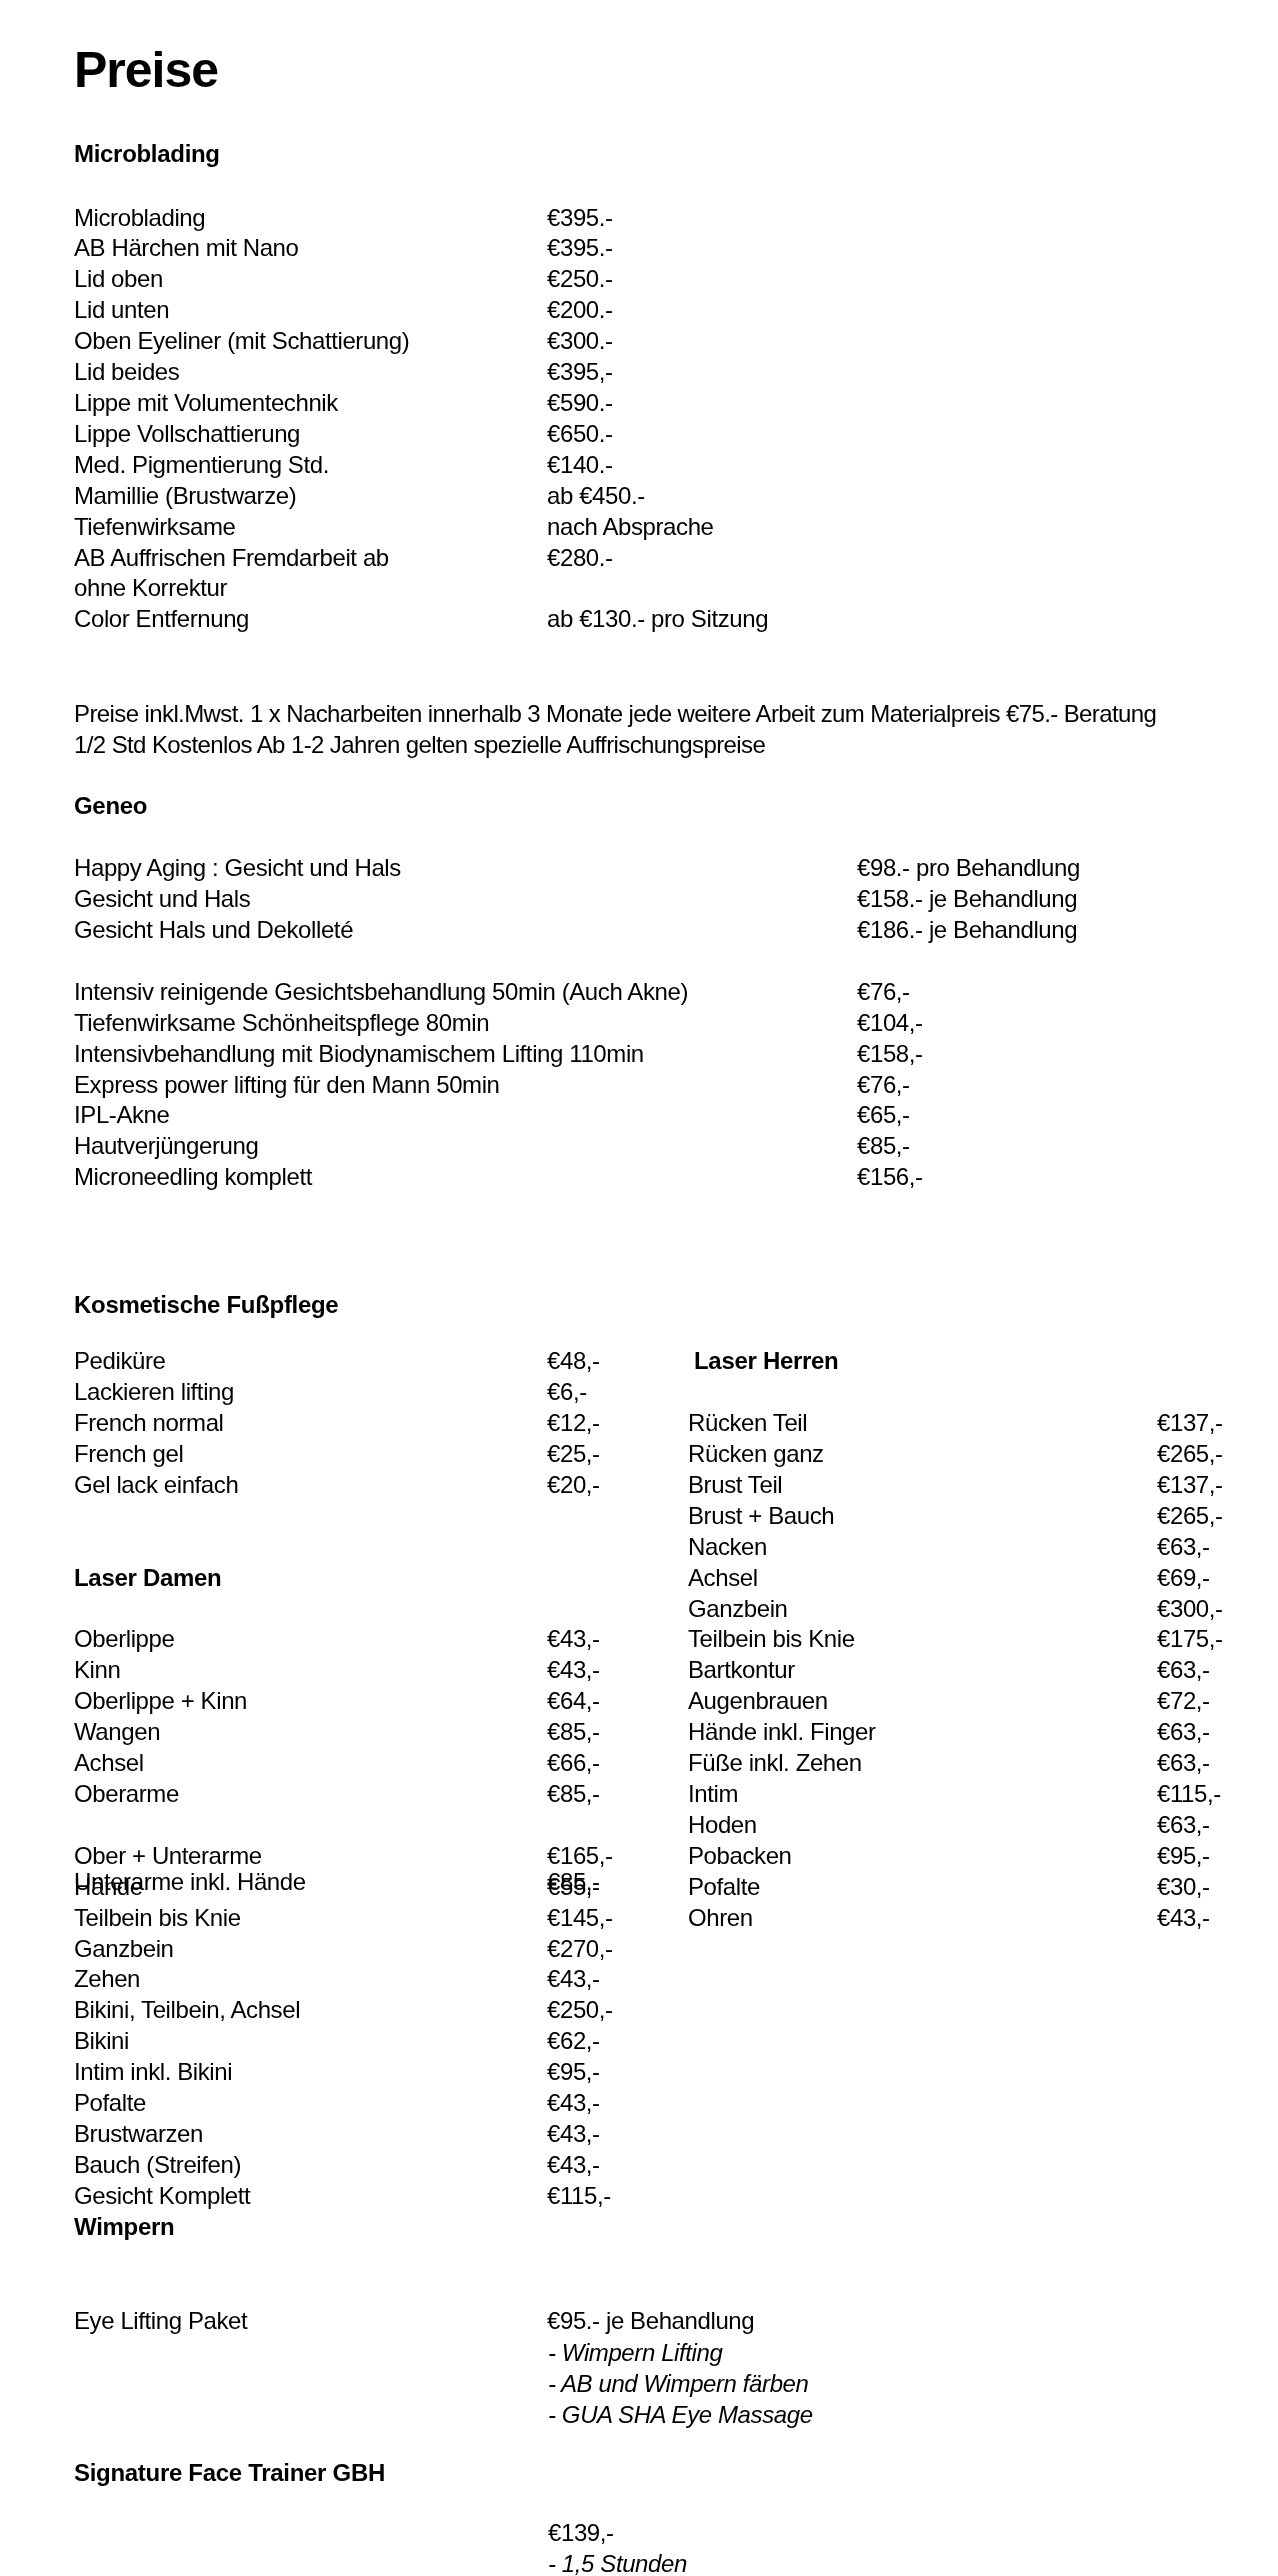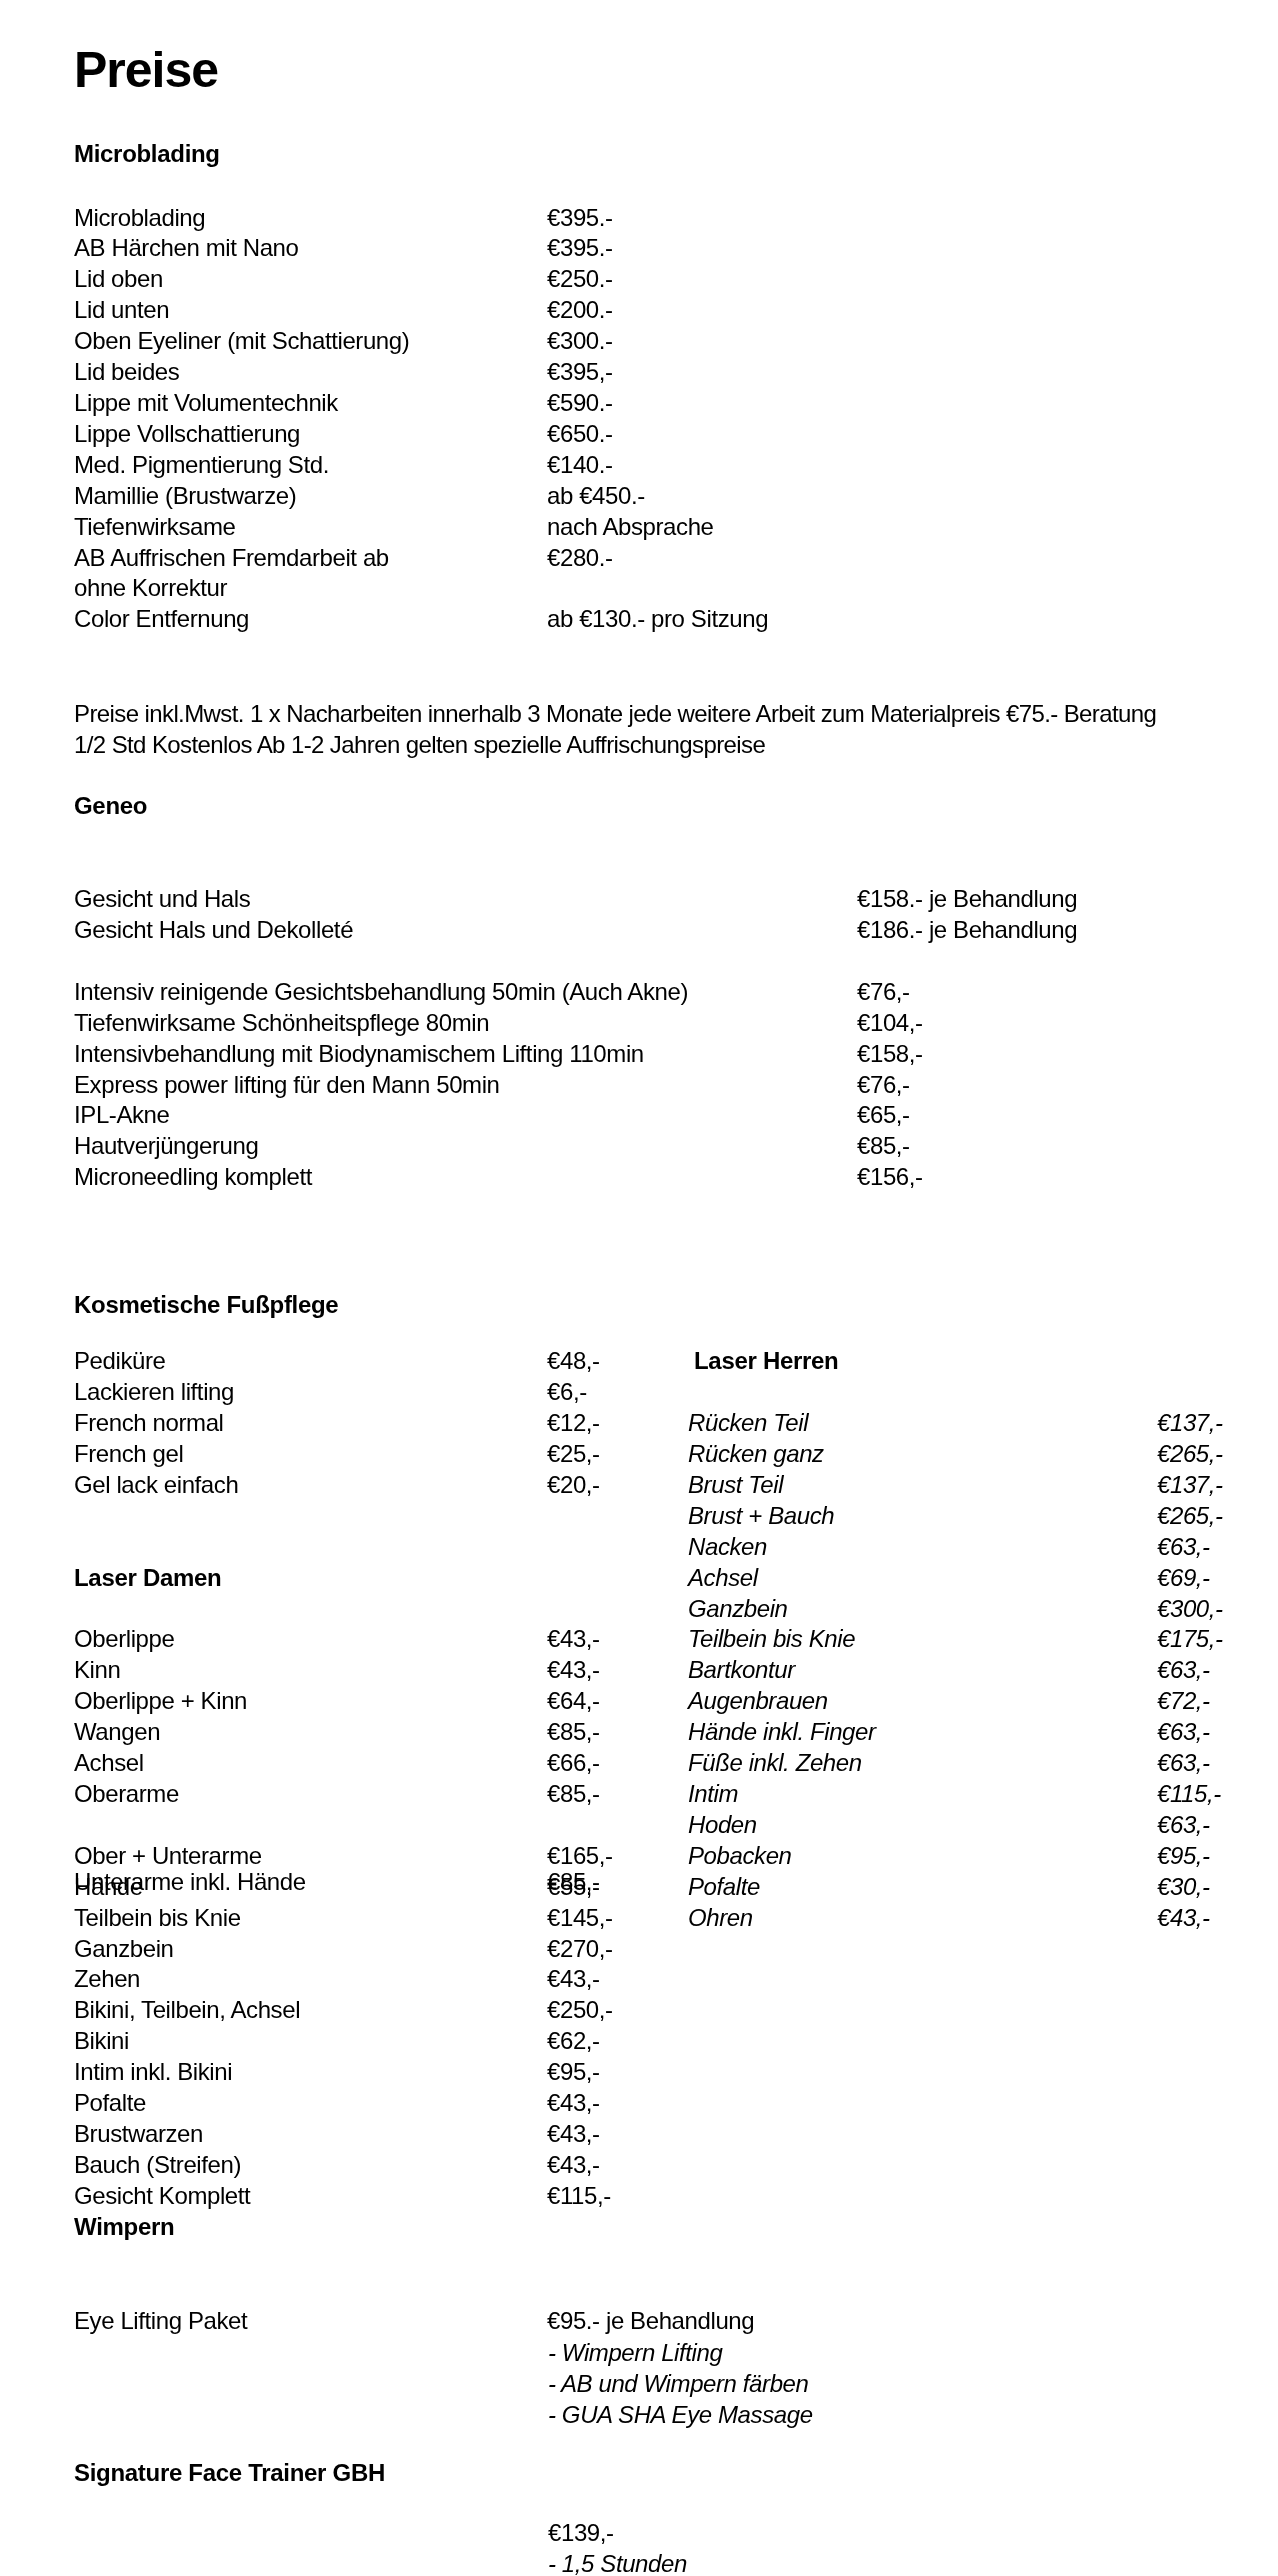--- a/index.html
+++ b/index.html
@@ -15,21 +15,21 @@
     position:absolute; left:74px; font-size:24px; font-weight:700;
     letter-spacing:-0.3px; white-space:nowrap;
   }
   .hdr.right { left:688px;margin-left:6px; }
   .row {
     position:absolute; left:74px; width:1180px; font-size:24px;
     letter-spacing:-0.4px; white-space:nowrap;
   }
   .row .price { position:absolute; left:473px; }
   .row.geneo .price { left:783px; }
-  .row.right { left:688px; width:567px;font-style:italic; }
+  .row.right { left:688px; width:567px; }
   .row.right .price { left:469px; }
   .note {
     position:absolute; left:74px; font-size:24px; letter-spacing:-0.6px;
     white-space:nowrap;
   }
   .price-line {
     position:absolute; left:548px; font-size:24px; letter-spacing:-0.4px;
     white-space:nowrap;
   }
   .detail {
@@ -56,20 +56,21 @@
   <div class="row" style="top:451px"><span>Med. Pigmentierung Std.</span><span class="price">€140.-</span></div>
   <div class="row" style="top:482px"><span>Mamillie (Brustwarze)</span><span class="price">ab €450.-</span></div>
   <div class="row" style="top:513px"><span>Tiefenwirksame</span><span class="price">nach Absprache</span></div>
   <div class="row" style="top:544px"><span>AB Auffrischen Fremdarbeit ab</span><span class="price">€280.-</span></div>
   <div class="row" style="top:574px"><span>ohne Korrektur</span><span class="price"></span></div>
   <div class="row" style="top:605px"><span>Color Entfernung</span><span class="price">ab €130.- pro Sitzung</span></div>
   <div class="note" style="top:700px">Preise inkl.Mwst. 1 x Nacharbeiten innerhalb 3 Monate jede weitere Arbeit zum Materialpreis €75.- Beratung</div>
   <div class="note" style="top:731px">1/2 Std Kostenlos Ab 1-2 Jahren gelten spezielle Auffrischungspreise</div>
 
   <div class="hdr" style="top:792px">Geneo</div>
+  <div class="row geneo" style="top:854px"><span>Happy Aging : Gesicht und Hals</span><span class="price">€98.- pro Behandlung</span></div>
   <div class="row geneo" style="top:885px"><span>Gesicht und Hals</span><span class="price">€158.- je Behandlung</span></div>
   <div class="row geneo" style="top:916px"><span>Gesicht Hals und Dekolleté</span><span class="price">€186.- je Behandlung</span></div>
   <div class="row geneo" style="top:978px"><span>Intensiv reinigende Gesichtsbehandlung 50min (Auch Akne)</span><span class="price">€76,-</span></div>
   <div class="row geneo" style="top:1009px"><span>Tiefenwirksame Schönheitspflege 80min</span><span class="price">€104,-</span></div>
   <div class="row geneo" style="top:1040px"><span>Intensivbehandlung mit Biodynamischem Lifting 110min</span><span class="price">€158,-</span></div>
   <div class="row geneo" style="top:1071px"><span>Express power lifting für den Mann 50min</span><span class="price">€76,-</span></div>
   <div class="row geneo" style="top:1101px"><span>IPL-Akne</span><span class="price">€65,-</span></div>
   <div class="row geneo" style="top:1132px"><span>Hautverjüngerung</span><span class="price">€85,-</span></div>
   <div class="row geneo" style="top:1163px"><span>Microneedling komplett</span><span class="price">€156,-</span></div>
 

